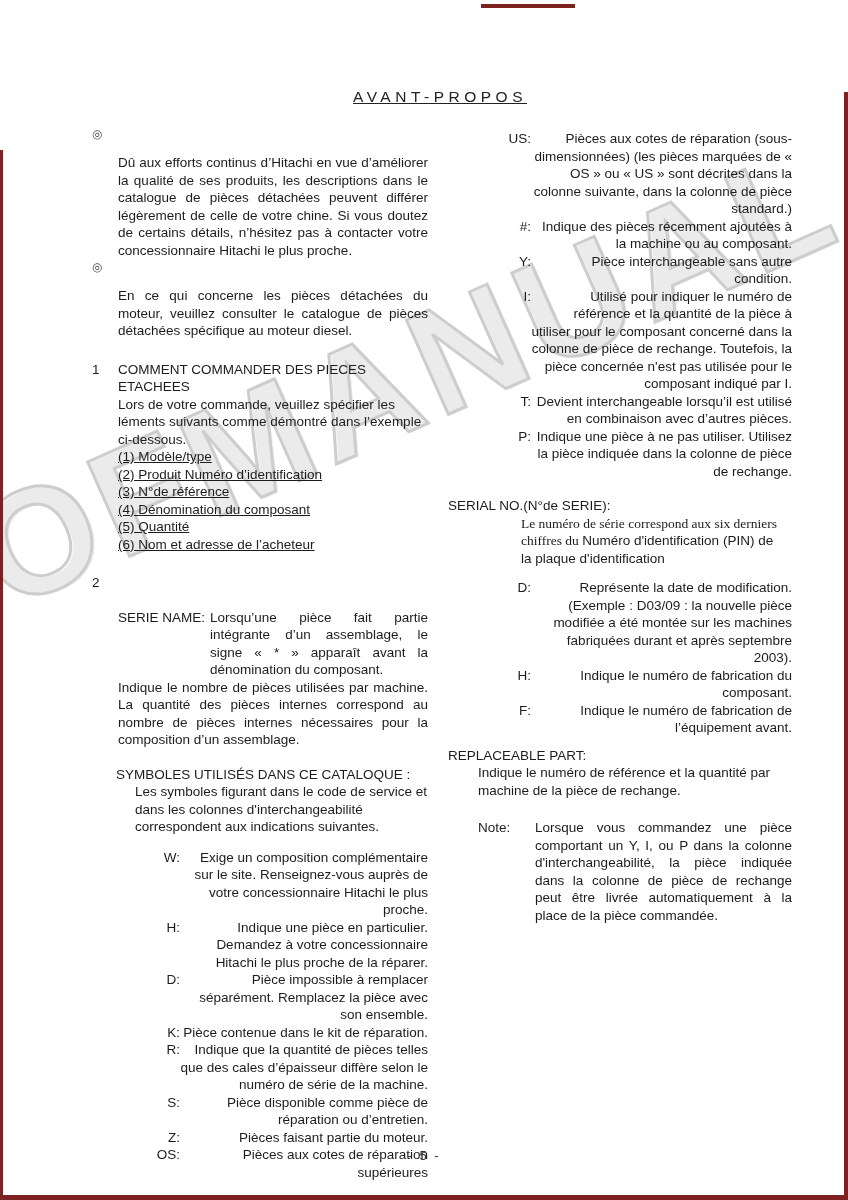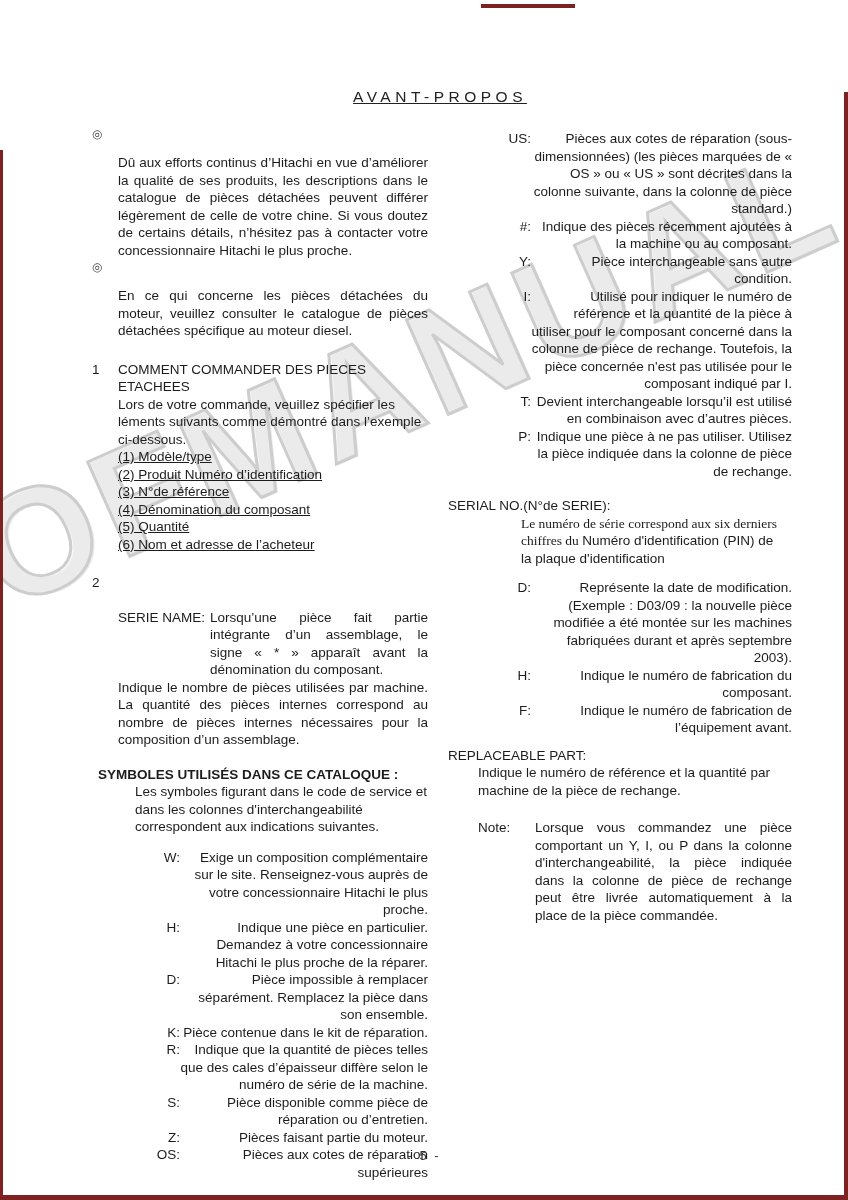--- a/index.html
+++ b/index.html
@@ -46,21 +46,21 @@
   .bullet-marker{width:26px;flex-shrink:0;font-size:12px;color:#444;}
   .bullet-text{flex:1;text-align:justify;margin-top:28px;}
   .sec-head-row{display:flex;margin-top:21px;}
   .sec-num{width:26px;flex-shrink:0;}
   .sec-body{padding-left:26px;}
   .num-list div{white-space:nowrap;text-decoration:underline;}
   .label-row{display:flex;}
   .label-row .lbl{width:92px;flex-shrink:0;}
   .label-row .txt{flex:1;text-align:justify;}
   .pn-block{margin-top:17px;padding-left:26px;}
-  .symbols-head{margin-top:17px;margin-left:6px;font-weight:bold;}
+  .symbols-head{margin-top:17px;margin-left:24px;}
   .symbols-intro{margin-left:43px;width:300px;}
   .sym-list{margin-top:13px;margin-left:56px;}
   .code-row{display:flex;text-align:right;}
   .code-row .key{width:32px;flex-shrink:0;}
   .code-row .txt{flex:1;}
   
   .r-codes{margin-left:51px;}
   .serial-head{margin-top:17px;}
   .serial-body{margin-left:73px;width:264px;}
   .serif{font-family:"Liberation Serif", serif;}
@@ -133,21 +133,21 @@
       <div class="code-row">
         <span class="key">W:</span>
         <span class="txt">Exige un composition complémentaire sur le site. Renseignez-vous auprès de votre concessionnaire Hitachi le plus proche.</span>
       </div>
       <div class="code-row">
         <span class="key">H:</span>
         <span class="txt">Indique une pièce en particulier. Demandez à votre concessionnaire Hitachi le plus proche de la réparer.</span>
       </div>
       <div class="code-row">
         <span class="key">D:</span>
-        <span class="txt">Pièce impossible à remplacer séparément. Remplacez la pièce dans son ensemble.</span>
+        <span class="txt">Pièce impossible à remplacer séparément. Remplacez la pièce avec son ensemble.</span>
       </div>
       <div class="code-row">
         <span class="key">K:</span>
         <span class="txt">Pièce contenue dans le kit de réparation.</span>
       </div>
       <div class="code-row">
         <span class="key">R:</span>
         <span class="txt">Indique que la quantité de pièces telles que des cales d’épaisseur diffère selon le numéro de série de la machine.</span>
       </div>
       <div class="code-row">

